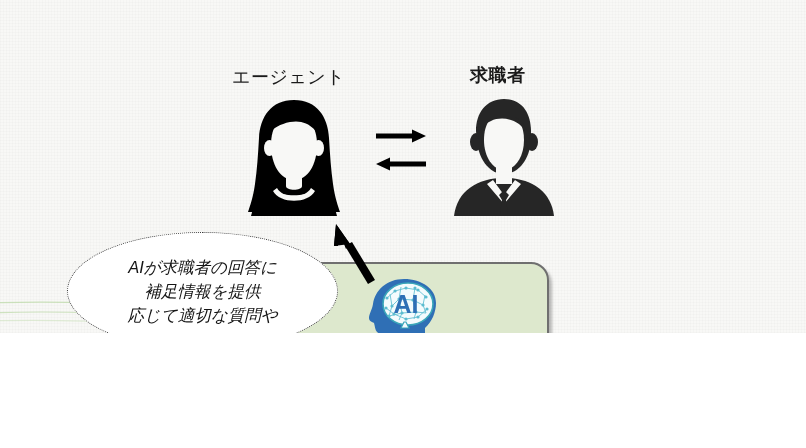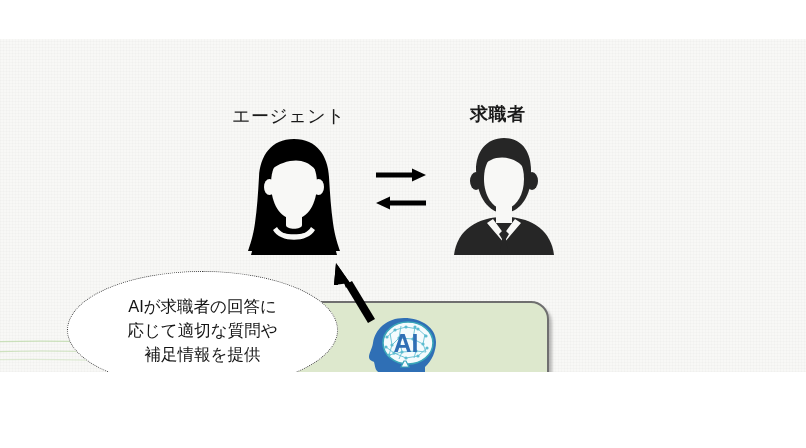--- a/index.html
+++ b/index.html
@@ -12,21 +12,20 @@
   }
   #slide {
     position: relative;
     width: 806px;
     height: 333px;
     overflow: hidden;
     background-color: #f8f8f6;
     background-image:
       repeating-linear-gradient(0deg, rgba(0,0,0,0.016) 0px, rgba(0,0,0,0.016) 1px, rgba(255,255,255,0) 1px, rgba(255,255,255,0) 3px),
       repeating-linear-gradient(90deg, rgba(0,0,0,0.016) 0px, rgba(0,0,0,0.016) 1px, rgba(255,255,255,0) 1px, rgba(255,255,255,0) 3px);
-    margin-top: 39px;
   }
   .bg-curves {
     position: absolute;
     left: 0;
     bottom: 0;
     width: 360px;
     height: 70px;
     pointer-events: none;
   }
   .label {
@@ -90,20 +89,21 @@
     flex-direction: column;
     align-items: center;
     justify-content: center;
   }
   .bubble-line {
     color: #141414;
     font-size: 16.5px;
     line-height: 24px;
     white-space: nowrap;
     text-align: center;
+    font-style: italic;
   }
 </style>
 </head>
 <body>
 
 <div id="slide">
 
   <svg class="bg-curves" viewBox="0 0 360 70" preserveAspectRatio="none">
     <path d="M -10 40 C 90 36 200 44 370 62" fill="none" stroke="#bcd9a8" stroke-width="1.2" opacity="0.75"></path>
     <path d="M -10 50 C 90 46 200 54 370 70" fill="none" stroke="#bcd9a8" stroke-width="1.2" opacity="0.7"></path>
@@ -216,17 +216,17 @@
     <g fill="#000000">
       <polygon points="40,62 17,24 24,20 47,58"></polygon>
       <polygon points="8,2 22,22 6,24"></polygon>
       <polygon points="8,2 10,24 6,24"></polygon>
       <polygon points="8,2 22,22 18,27"></polygon>
     </g>
   </svg>
 
   <div class="bubble">
     <div class="bubble-line">AIが求職者の回答に</div>
+    <div class="bubble-line">補足情報を提供</div>
     <div class="bubble-line">応じて適切な質問や</div>
-    <div class="bubble-line">補足情報を提供</div>
   </div>
 
 </div>
 
 </body></html>

